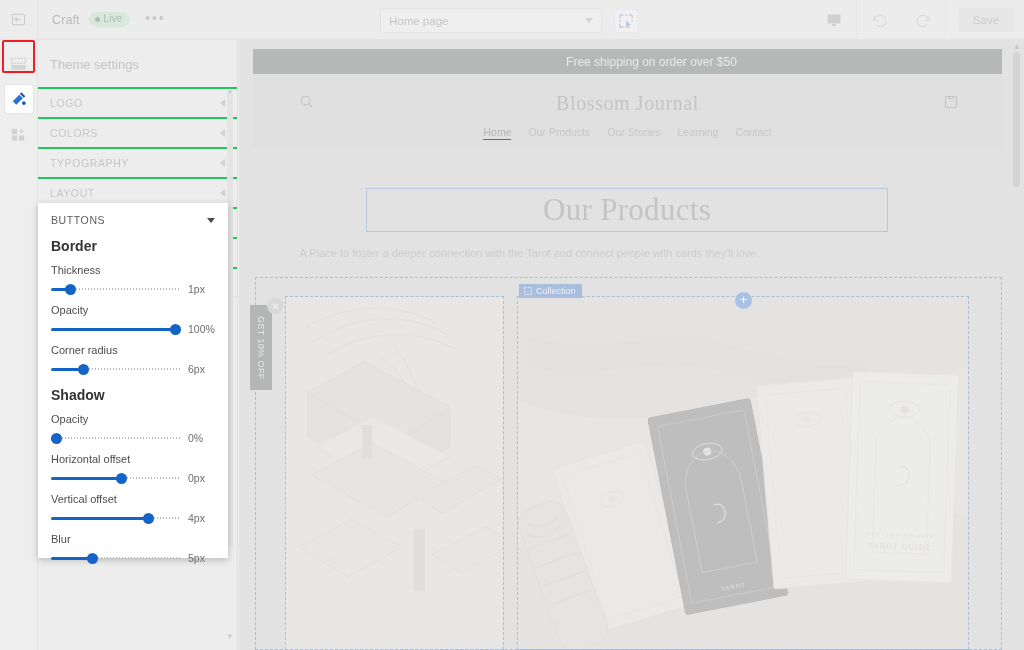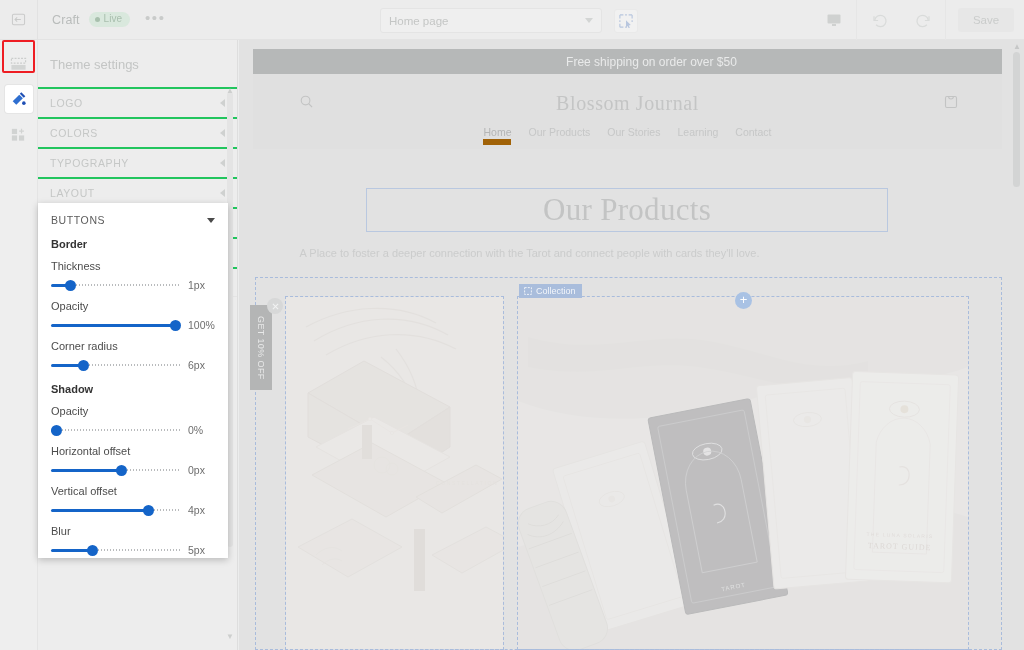--- a/index.html
+++ b/index.html
@@ -92,21 +92,21 @@
     position: absolute; left: 38px; top: 203px; width: 190px; height: 355px;
     background: #ffffff; box-shadow: 0 2px 7px rgba(0,0,0,.22); z-index: 30;
   }
   .popup-head {
     display: flex; align-items: center; justify-content: space-between;
     padding: 11px 13px 9px 13px;
   }
   .popup-head .t { font-size: 10.5px; letter-spacing: .6px; color: #5b5b5b; }
   .popup-head .c { width: 0; height: 0; border-left: 4.5px solid transparent; border-right: 4.5px solid transparent; border-top: 5px solid #4a4a4a; }
   .popup-body { padding: 0 13px; }
-  .grp { font-size: 11px; font-weight: bold; color: #333; margin: 3px 0 10px 0; }
+  .grp { font-size: 14px; font-weight: bold; color: #333; margin: 3px 0 10px 0; }
   .grp.second { margin-top: 12px; }
   .fld { margin-bottom: 9px; }
   .fld-label { font-size: 11px; color: #4c4c4c; margin-bottom: 7px; }
   .slider-row { display: flex; align-items: center; gap: 7px; }
   .slider { position: relative; width: 130px; height: 12px; }
   .s-fill { position: absolute; top: 5px; left: 0; height: 2.5px; background: #1464c8; border-radius: 2px; }
   .s-rest { position: absolute; top: 5.3px; height: 2px;
             background-image: repeating-linear-gradient(to right, #b9bbbd 0 1.4px, transparent 1.4px 3px); }
   .s-thumb { position: absolute; top: 1px; width: 11px; height: 11px; border-radius: 50%; background: #1464c8; }
   .s-val { font-size: 10.5px; color: #6e6e6e; white-space: nowrap; }
@@ -124,21 +124,21 @@
 
   .site-head { position: absolute; top: 34px; left: 14px; width: 749px; height: 75px; background: #e0e0e0; }
   .sh-search { position: absolute; left: 46px; top: 20px; }
   .sh-logo {
     position: absolute; left: 0; right: 0; top: 18px; text-align: center;
     font-family: "Liberation Serif", serif; font-size: 20px; color: #c4c5c5; letter-spacing: .6px;
   }
   .sh-cart { position: absolute; right: 44px; top: 19px; }
   .sh-nav { position: absolute; left: 0; right: 0; top: 52px; display: flex; justify-content: center; gap: 17px; }
   .sh-nav a { font-size: 10.5px; color: #c6c7c7; text-decoration: none; }
-  .sh-nav a.active { color: #b4b5b5; border-bottom: 6px solid #a16207; padding-bottom: 1px; }
+  .sh-nav a.active { color: #b4b5b5; border-bottom: 1px solid #a16207; padding-bottom: 1px; }
 
   .hero-box {
     position: absolute; left: 366px; top: 188px; width: 522px; height: 44px;
     border: 1px solid #b9c8e0; display: flex; align-items: center; justify-content: center;
   }
   .hero-box span { font-family: "Liberation Serif", serif; font-size: 31px; color: #c3c4c4; letter-spacing: .3px; }
   .hero-sub {
     position: absolute; left: 239px; right: 0; top: 247px; text-align: center;
     font-size: 11px; color: #cbcccc;
   }

